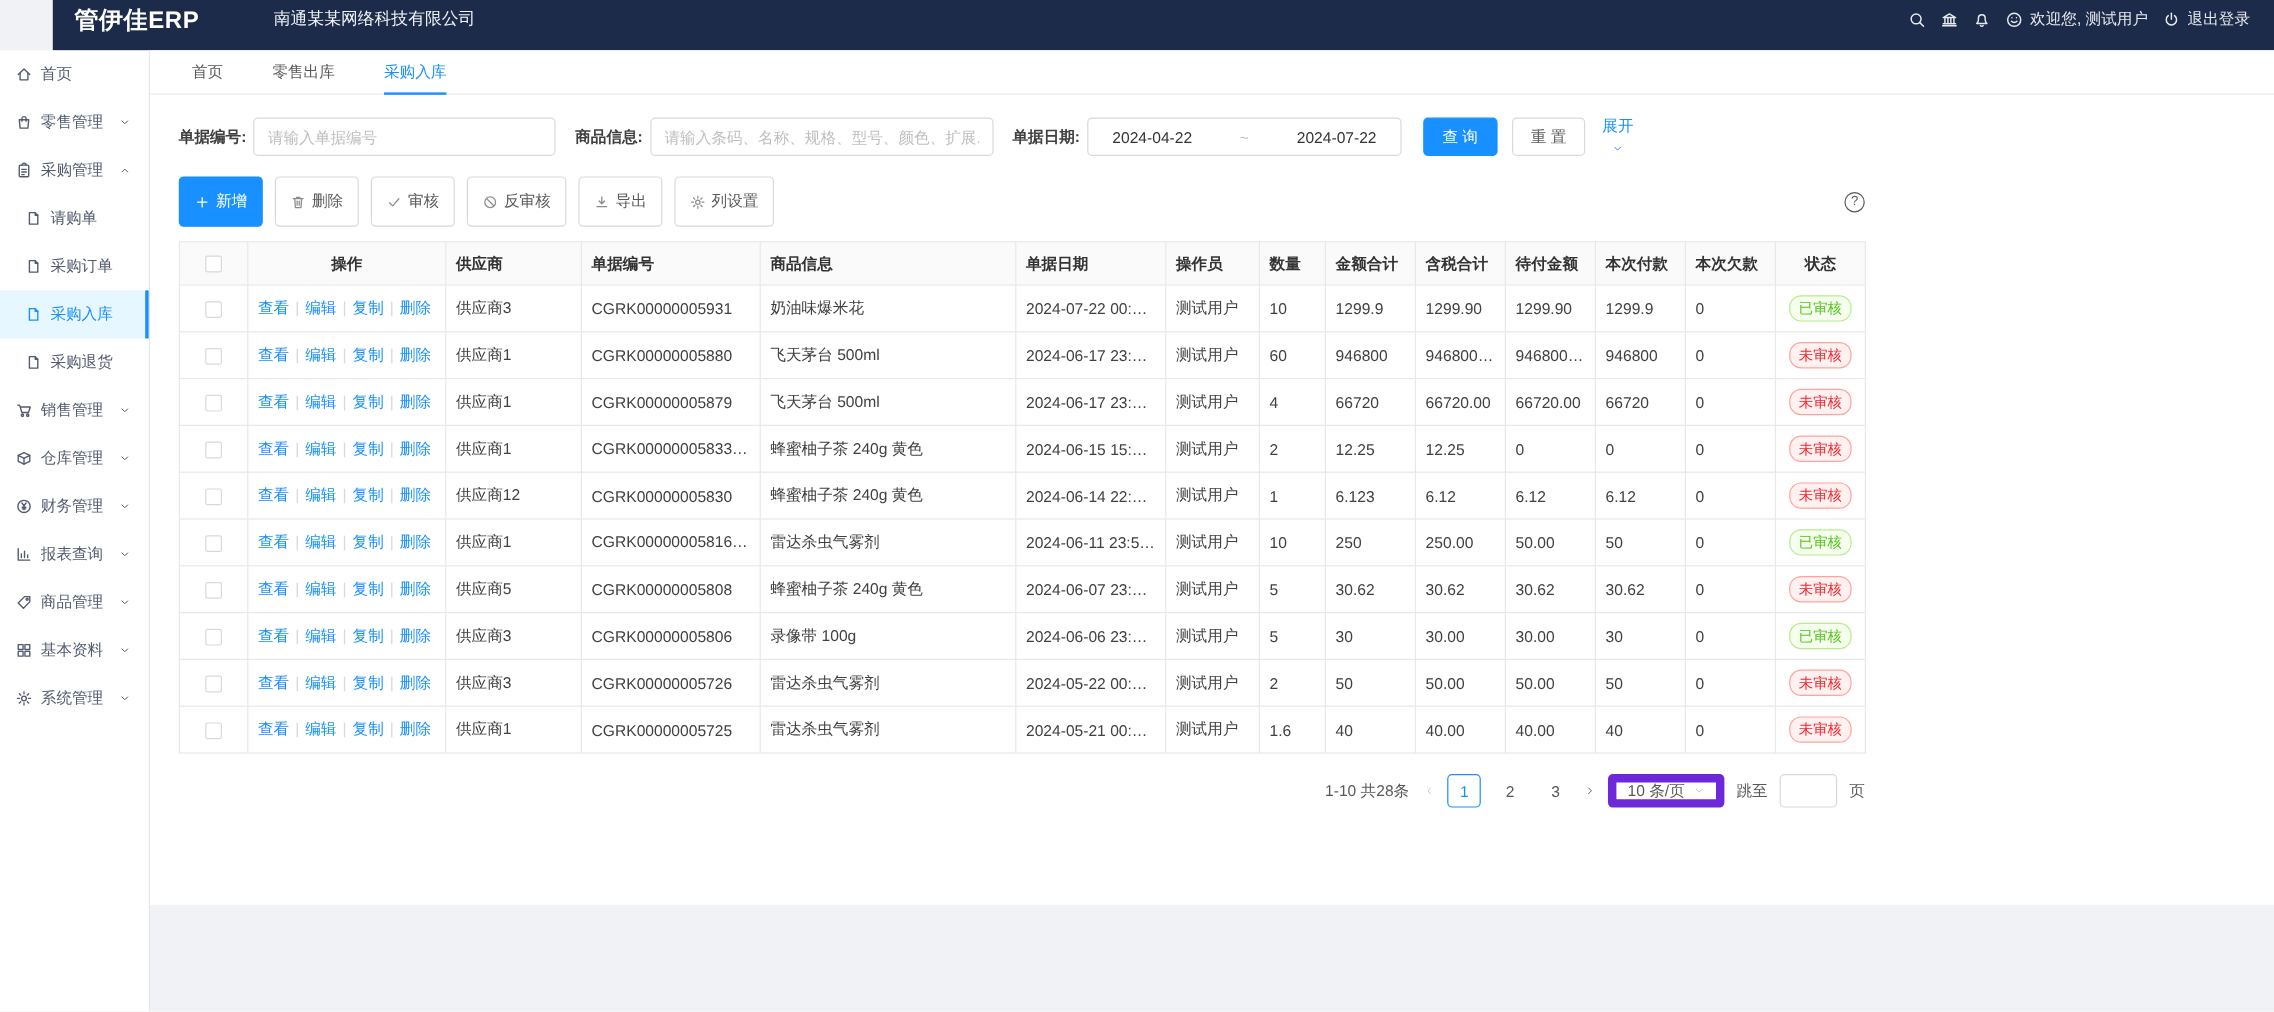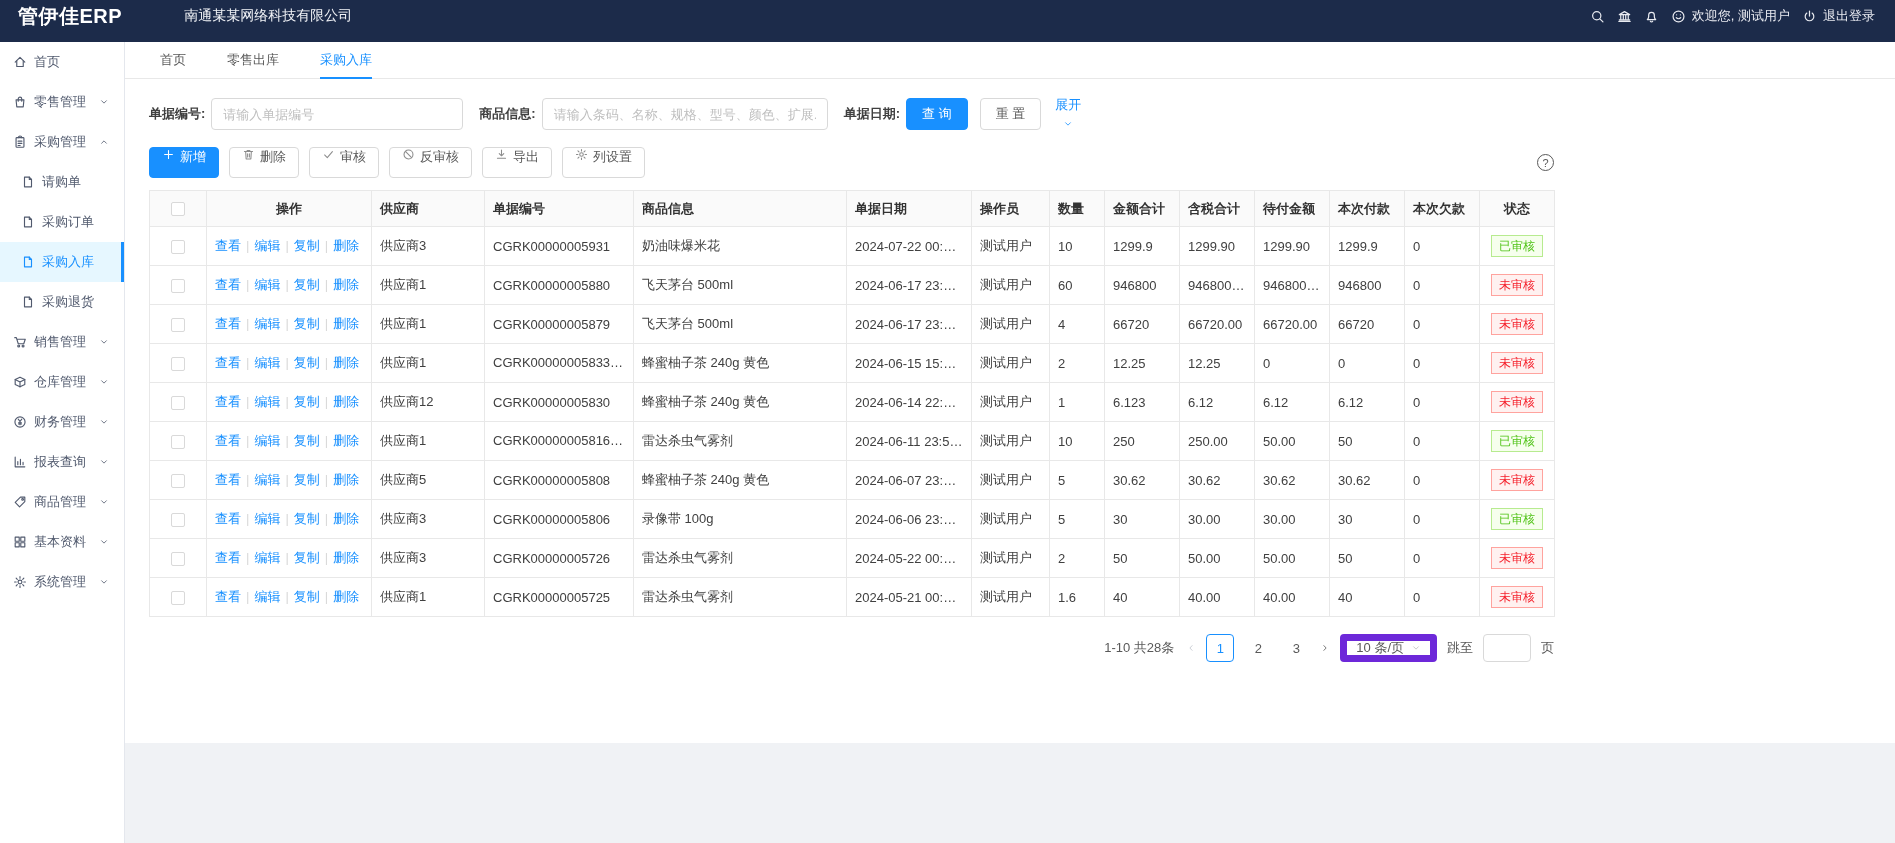--- a/index.html
+++ b/index.html
@@ -1,21 +1,21 @@
 <!DOCTYPE html>
 <html><head>
 <meta charset="utf-8">
 <style>
   * { margin:0; padding:0; box-sizing:border-box; }
   html,body { width:1895px; height:843px; overflow:hidden; }
   body { font-family:"Liberation Sans","DejaVu Sans",sans-serif; font-size:13px; color:#333; background:#f0f2f5; }
   .app { display:flex; flex-direction:column; height:843px; }
 
   
-  .topbar { flex:0 0 42px; height:42px; background:#1c2b4a; display:flex; align-items:center; padding:0 20px 10px 18px; color:#fff; }
+  .topbar { flex:0 0 42px; height:42px; background:#1c2b4a; display:flex; align-items:center; padding:0 20px 10px 18px; color:#fff;margin-left:44px; }
   .logo { font-size:20px; font-weight:bold; letter-spacing:.5px; white-space:nowrap; }
   .company { margin-left:62px; font-size:14px; color:#f2f4f8; white-space:nowrap; }
   .topbar-right { margin-left:auto; display:flex; align-items:center; gap:12px; color:#e8eaf0; font-size:13px; }
   .tb-icon { display:inline-flex; align-items:center; cursor:pointer; }
   .tb-icon .ico { width:15px; height:15px; }
   .tb-user { display:inline-flex; align-items:center; gap:6px; cursor:pointer; white-space:nowrap; }
   .tb-user .ico { width:15px; height:15px; }
 
   
   .body { flex:1; display:flex; min-height:0; }
@@ -48,36 +48,36 @@
   .daterange { height:32px; width:262px; border:1px solid #d9d9d9; border-radius:4px; display:flex; align-items:center; justify-content:space-around; background:#fff; color:#333; margin-right:18px; cursor:pointer; }
   .dsep { color:#bfbfbf; }
   .btn-primary { height:32px; padding:0 15px; background:#1890ff; border:1px solid #1890ff; color:#fff; border-radius:4px; font-size:13px; font-family:inherit; cursor:pointer; white-space:nowrap; }
   .btn-default { height:32px; padding:0 15px; background:#fff; border:1px solid #d9d9d9; color:#595959; border-radius:4px; font-size:13px; font-family:inherit; cursor:pointer; margin-left:12px; white-space:nowrap; }
   .expand-link { color:#1890ff; display:inline-flex; align-items:center; gap:3px; margin-left:14px; cursor:pointer; white-space:nowrap;flex-direction:column; }
   .tiny { width:10px !important; height:10px !important; }
 
   
   .toolbar { display:flex; align-items:center; padding:2px 0 12px; }
   .toolbar-buttons { display:inline-flex; align-items:center; gap:10px; }
-  .btn { display:inline-flex; align-items:flex-start; gap:5px; height:31px; padding:0 12px; background:#fff; border:1px solid #d9d9d9; border-radius:4px; color:#595959; font-size:13px; font-family:inherit; cursor:pointer; white-space:nowrap; }
+  .btn { display:inline-flex; align-items:center; gap:5px; height:42px; padding:0 12px; background:#fff; border:1px solid #d9d9d9; border-radius:4px; color:#595959; font-size:13px; font-family:inherit; cursor:pointer; white-space:nowrap; }
   .btn .ico { width:13px; height:13px; color:#8c8c8c; }
   .btn.primary { background:#1890ff; border-color:#1890ff; color:#fff; }
   .btn.primary .ico { color:#fff; }
   .help { margin-left:auto; width:17px; height:17px; border:1px solid #595959; border-radius:50%; color:#595959; font-size:11px; display:flex; align-items:center; justify-content:center; cursor:pointer; }
 
   
   table.grid { border-collapse:collapse; table-layout:fixed; width:1405px; background:#fff; }
   .grid th, .grid td { border:1px solid #e8e8e8; padding:0 8px; white-space:nowrap; overflow:hidden; text-overflow:ellipsis; font-size:13px; color:#404040; text-align:left; }
   .grid thead th { height:36px; background:#fafafa; font-weight:bold; color:#333; }
   .grid tbody td { height:39px; }
   .grid .c { text-align:center; }
   a.action { color:#1890ff; text-decoration:none; cursor:pointer; }
   .sep { color:#d9d9d9; margin:0 5px; }
   .checkbox { display:inline-block; width:14px; height:14px; border:1px solid #d9d9d9; border-radius:2px; background:#fff; vertical-align:middle; cursor:pointer; }
-  .tag { display:inline-block; padding:2px 7px; border-radius:0; font-size:12px; line-height:1.4; }
+  .tag { display:inline-block; padding:2px 7px; border-radius:10px; font-size:12px; line-height:1.4; }
   .tag.approved { color:#52c41a; background:#f6ffed; border:1px solid #b7eb8f; }
   .tag.pending { color:#f5222d; background:#fff1f0; border:1px solid #ffa39e; }
 
   
   .pagination { display:flex; align-items:center; justify-content:flex-end; gap:10px; padding:17px 0 0; color:#595959; }
   .pg-summary { margin-right:2px; }
   .pg-arrow { border:none; background:none; color:#595959; cursor:pointer; display:inline-flex; align-items:center; font-family:inherit; }
   .pg-arrow .ico { width:12px; height:12px; }
   .pg-arrow.disabled { color:#c0c4cc; cursor:default; }
   .pg-pages { display:inline-flex; align-items:center; gap:10px; }
@@ -282,20 +282,25 @@
 
       <div class="white-section">
         <div class="inner">
 
           <div class="filterbar">
             <span class="f-label">单据编号:</span>
             <input class="f-input w250" placeholder="请输入单据编号" style="">
             <span class="f-label">商品信息:</span>
             <input class="f-input w285" placeholder="请输入条码、名称、规格、型号、颜色、扩展..." style="">
             <span class="f-label">单据日期:</span>
+            <div class="daterange">
+              <span>2024-04-22</span>
+              <span class="dsep">~</span>
+              <span>2024-07-22</span>
+            </div>
             <button class="btn-primary">查 询</button>
             <button class="btn-default">重 置</button>
             <span class="expand-link">
               <span>展开</span>
               <span><svg class="ico tiny" viewBox="0 0 16 16" fill="none" stroke="currentColor" stroke-width="1.3" stroke-linecap="round" stroke-linejoin="round">
                     <path d="M4.2 6 L8 9.8 11.8 6"></path>
                   </svg></span>
             </span>
           </div>
 

